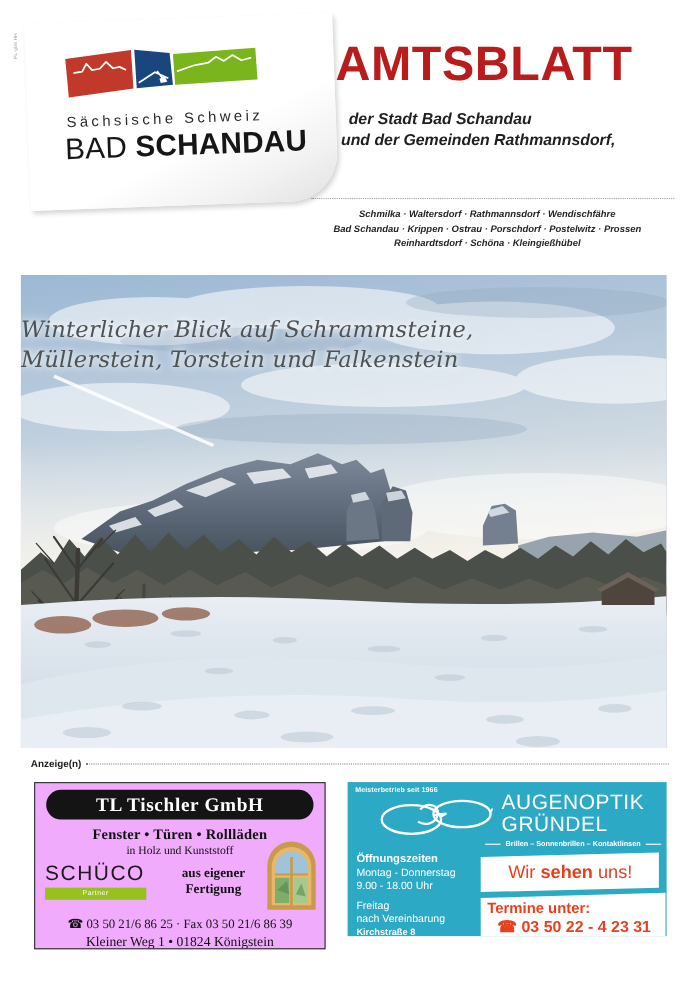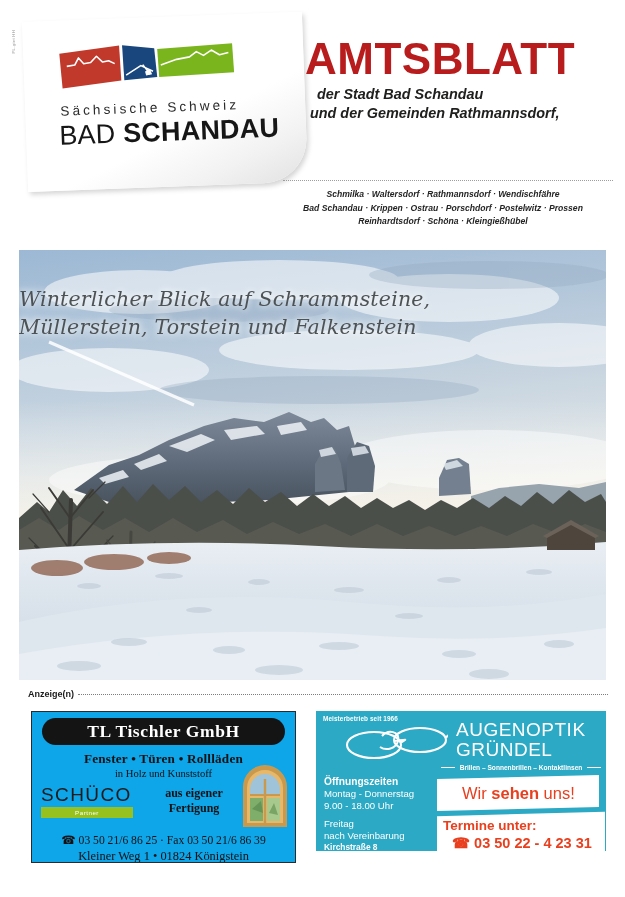--- a/index.html
+++ b/index.html
@@ -72,21 +72,21 @@
   .title-block {
     position: absolute;
     left: 305px; top: 36px;
     width: 315px;
   }
   .title-main {
     font-size: 44px; font-weight: 700; color: #b91c1c;
     letter-spacing: .5px; line-height: 45px;
   }
   .title-sub {
-    margin-top: 4px;
+    margin-top: 19px;
     font-size: 14.4px; font-weight: 700; font-style: italic;
     color: #20201f; line-height: 18.6px;
     text-align: left;
   }
   .title-sub .l1 { display:block; padding-left: 12px; }
   .title-sub .l2 { display:block; padding-left: 5px; }
   .title-sub .l3 { display:block; padding-left: 0px; }
 
   .dotline {
     position: absolute;
@@ -135,21 +135,21 @@
   .anzeige-dots {
     flex: 1; border-bottom: 1px dotted #7d7d7d;
     position: relative; top: -2px;
   }
 
   
   .ad-tischler {
     position: absolute;
     left: 31px; top: 711px;
     width: 265px; height: 152px;
-    background: #0ea5e9;
+    background: #f0abfc;
     border: 1px solid #2b2b2b;
     font-family: "Liberation Serif", serif;
     overflow: hidden;
   }
   .tl-banner {
     margin: 6px auto 0;
     width: 243px; height: 27px;
     background: #141414;
     border-radius: 14px;
     display: flex; align-items: center; justify-content: center;

